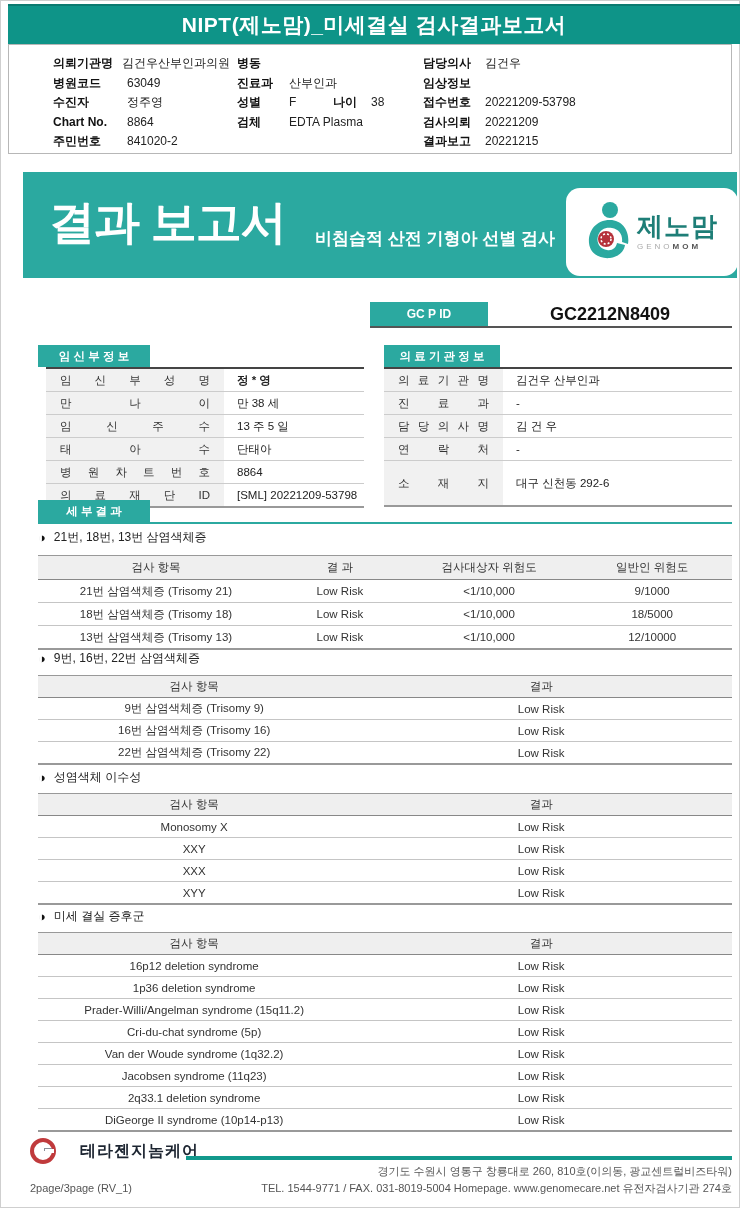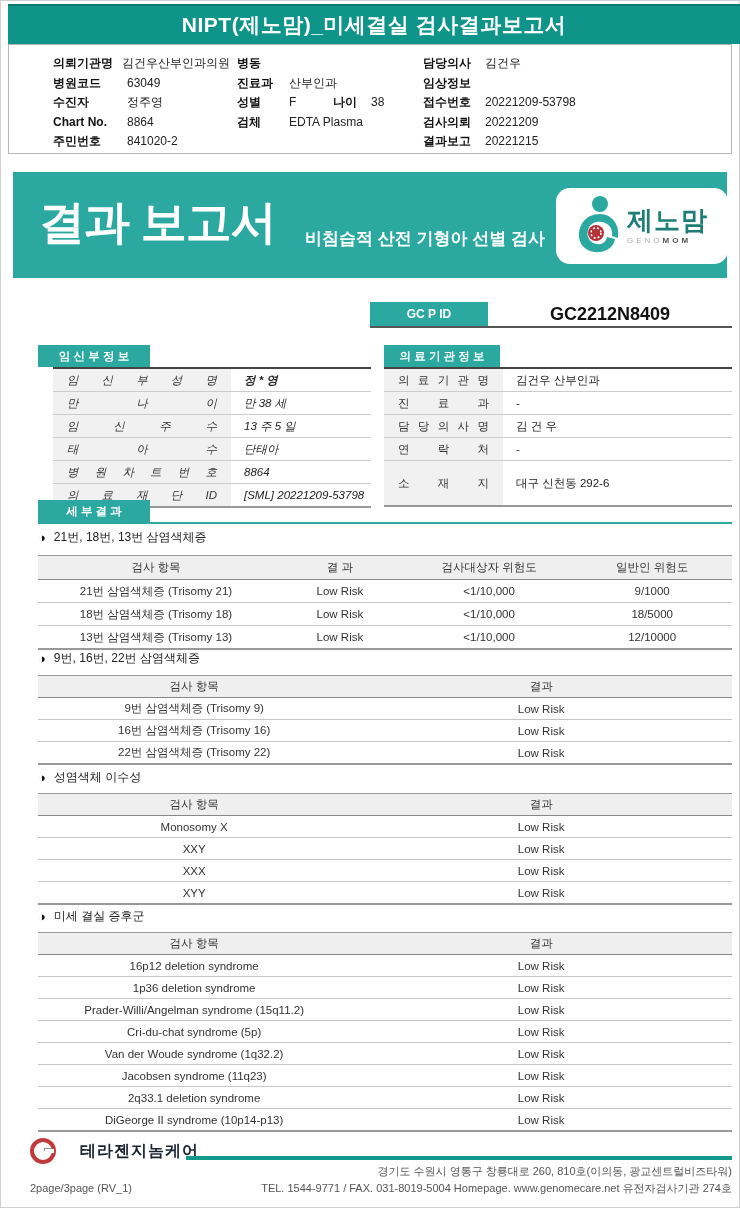--- a/index.html
+++ b/index.html
@@ -14,24 +14,24 @@
            box-sizing:border-box;background:#fff;font-size:12px;}
   .icol{position:absolute;top:9px;display:flex;flex-direction:column;}
   .irow{height:19.5px;line-height:19.5px;display:flex;white-space:nowrap;}
   .ilab{font-weight:bold;color:#111;}
   .ival{color:#222;}
   .icol1{left:16px;width:205px;} .icol1 .ilab{width:74px;margin-left:28px;}
   .icol2{left:228px;width:185px;} .icol2 .ilab{width:52px;}
   .icol2 .ival.v1{width:44px;} .icol2 .ilab.l2{width:38px;}
   .icol3{left:414px;width:300px;} .icol3 .ilab{width:62px;}
   
-  .banner{position:absolute;left:13px;top:172px;width:714px;height:106px;background:#2BA9A0;}
+  .banner{position:absolute;left:23px;top:172px;width:714px;height:106px;background:#2BA9A0;}
   .banner-title{position:absolute;left:26px;top:20px;color:#fff;font-size:46px;font-weight:900;letter-spacing:-1px;}
   .banner-sub{position:absolute;left:292px;top:55px;color:#fff;font-size:17px;font-weight:bold;}
-  .logo-box{position:absolute;left:543px;top:16px;width:172px;height:76px;background:#fff;border-radius:14px;
+  .logo-box{position:absolute;left:543px;top:16px;width:172px;height:88px;background:#fff;border-radius:14px;
             display:flex;align-items:center;justify-content:center;gap:7px;}
   .logo-txt{display:flex;flex-direction:column;line-height:1;}
   .logo-kr{font-size:26px;font-weight:900;color:#1E7E77;letter-spacing:1px;}
   .logo-en{font-size:8px;letter-spacing:3px;color:#aaa;margin-top:4px;}
   .logo-en b{color:#555;}
   
   .gcp{position:absolute;left:370px;top:302px;width:362px;height:24px;display:flex;border-bottom:2px solid #555;
        box-sizing:content-box;}
   .gcp-label{width:118px;background:#2BA9A0;color:#fff;font-size:12px;font-weight:bold;text-align:center;line-height:24px;}
   .gcp-value{flex:1;background:#fff;color:#111;font-size:18px;font-weight:bold;text-align:center;line-height:24px;}
@@ -167,21 +167,21 @@
       </span>
     </div>
   </div>
 
   <div class="gcp">
     <div class="gcp-label">GC P ID</div>
     <div class="gcp-value">GC2212N8409</div>
   </div>
 
   <div class="badge" style="left:38px;top:345px;width:112px;">임 신 부 정 보</div>
-  <div class="ptable ltab" style="left:53px;top:367px;font-style:italic;">
+  <div class="ptable ltab" style="left:46px;top:367px;">
     <div class="prow h22">
         <div class="pl">
           <span>임 신 부 성 명</span>
         </div>
         <div class="pv bold">정 * 영</div>
       </div>
     <div class="prow h22">
         <div class="pl">
           <span>만 나 이</span>
         </div>

